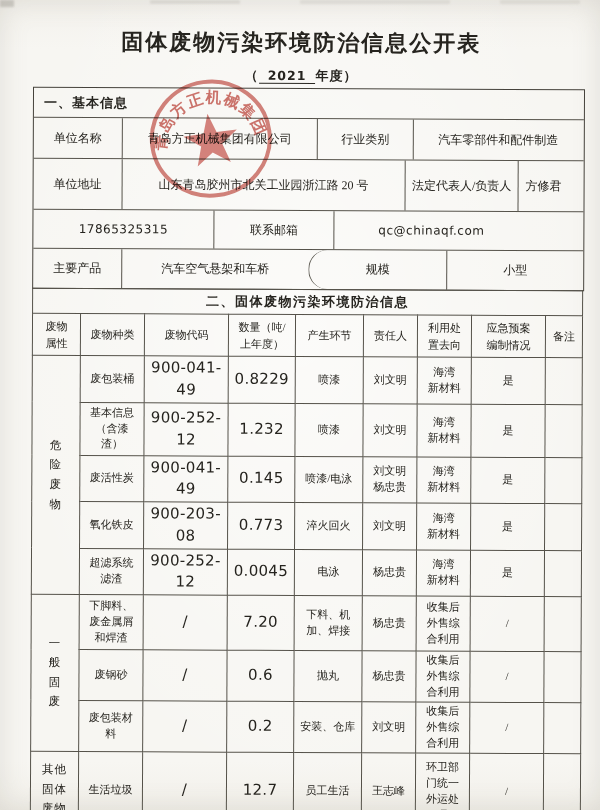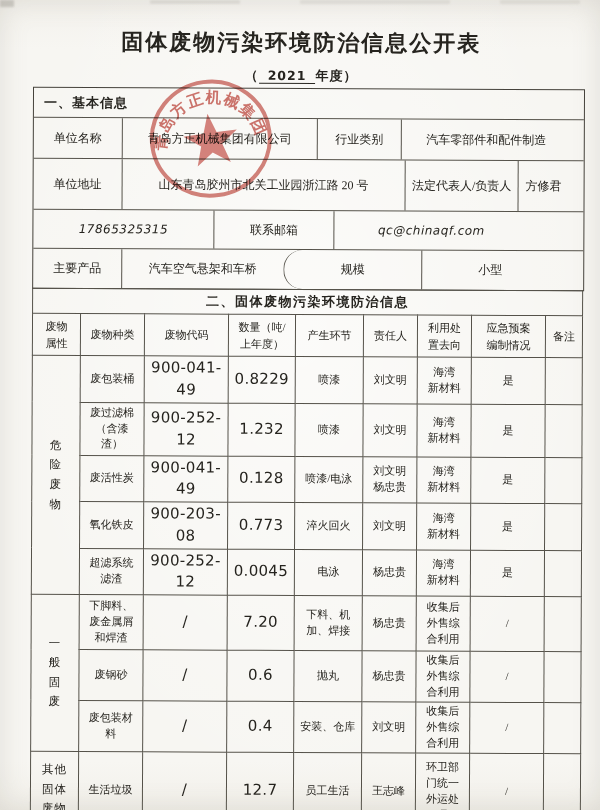--- a/index.html
+++ b/index.html
@@ -50,21 +50,21 @@
     border-left:1px solid #55524a;
     font-size:12px;line-height:1.35;
     padding:2px 3px;box-sizing:border-box;
     white-space:pre-line;
   }
   .t1 .cell:first-child{border-left:none;text-align:right;}
   .t1-section{
     font-size:13px;font-weight:700;letter-spacing:1px;
     padding:6px 10px 5px 10px;
   }
-  .mono{font-family:"DejaVu Sans","Liberation Sans",sans-serif;font-size:12px;letter-spacing:.5px;font-style:italic;}
+  .mono{font-family:"DejaVu Sans","Liberation Sans",sans-serif;font-size:12px;letter-spacing:.5px;}
 
   
   .t2{
     position:absolute;left:32px;top:289px;width:550px;
     border-collapse:collapse;table-layout:fixed;
     border:1.6px solid #45423b;
   }
   .t2 th,.t2 td{
     border:1px solid #55524a;
     text-align:center;vertical-align:middle;
@@ -103,37 +103,37 @@
     <div class="doc-title">固体废物污染环境防治信息公开表</div>
     <div class="doc-subtitle"><span>（</span><span class="year">2021</span><span>年度）</span></div>
 
     <div class="t1">
       <div class="t1-row">
         <div class="t1-section">一、基本信息</div>
       </div>
       <div class="t1-row" style="height:40px;">
         <div class="cell" style="width:88px;">单位名称</div>
         <div class="cell" style="width:195px;">青岛方正机械集团有限公司</div>
-        <div class="cell" style="width:84px;text-align:right;">行业类别</div>
+        <div class="cell" style="width:96px;text-align:right;">行业类别</div>
         <div class="cell" style="width:170px;">汽车零部件和配件制造</div>
       </div>
       <div class="t1-row" style="height:50px;">
         <div class="cell" style="width:88px;">单位地址</div>
         <div class="cell" style="width:283px;">山东青岛胶州市北关工业园浙江路 20 号</div>
         <div class="cell" style="width:113px;">法定代表人/负责人</div>
         <div class="cell" style="width:51px;">方修君</div>
       </div>
       <div class="t1-row" style="height:38px;">
         <div class="cell mono" style="width:180px;">17865325315</div>
         <div class="cell" style="width:120px;">联系邮箱</div>
         <div class="cell mono" style="width:162px;padding-left:36px;">qc@chinaqf.com</div>
       </div>
       <div class="t1-row" style="height:39px;">
         <div class="cell" style="width:88px;">主要产品</div>
-        <div class="cell" style="width:162px;">汽车空气悬架和车桥</div>
+        <div class="cell" style="width:187px;">汽车空气悬架和车桥</div>
         <div class="cell" style="width:138px;border-radius:19px;">规模</div>
         <div class="cell" style="width:137px;">小型</div>
       </div>
     </div>
 
     <table class="t2">
       <colgroup>
         <col style="width:48px">
           <col style="width:64px">
           <col style="width:84px">
@@ -175,36 +175,36 @@
           <td class="num">900-041-49</td>
           <td class="num">0.8229</td>
           <td>喷漆</td>
           <td>刘文明</td>
           <td>海湾
 新材料</td>
           <td>是</td>
           <td></td>
         </tr>
         <tr style="height:53px;">
-          <td>废过滤棉
+          <td>基本信息
 （含漆
 渣）</td>
           <td class="num">900-252-12</td>
           <td class="num">1.232</td>
           <td>喷漆</td>
           <td>刘文明</td>
           <td>海湾
 新材料</td>
           <td>是</td>
           <td></td>
         </tr>
         <tr style="height:39px;">
           <td>废活性炭</td>
           <td class="num">900-041-49</td>
-          <td class="num">0.128</td>
+          <td class="num">0.145</td>
           <td>喷漆/电泳</td>
           <td>刘文明
 杨忠贵</td>
           <td>海湾
 新材料</td>
           <td>是</td>
           <td></td>
         </tr>
         <tr style="height:37px;">
           <td>氧化铁皮</td>
@@ -258,21 +258,21 @@
           <td>收集后
 外售综
 合利用</td>
           <td>/</td>
           <td></td>
         </tr>
         <tr style="height:44px;">
           <td>废包装材
 料</td>
           <td class="num">/</td>
-          <td class="num">0.4</td>
+          <td class="num">0.2</td>
           <td>安装、仓库</td>
           <td>刘文明</td>
           <td>收集后
 外售综
 合利用</td>
           <td>/</td>
           <td></td>
         </tr>
 
         <tr style="height:77px;">

